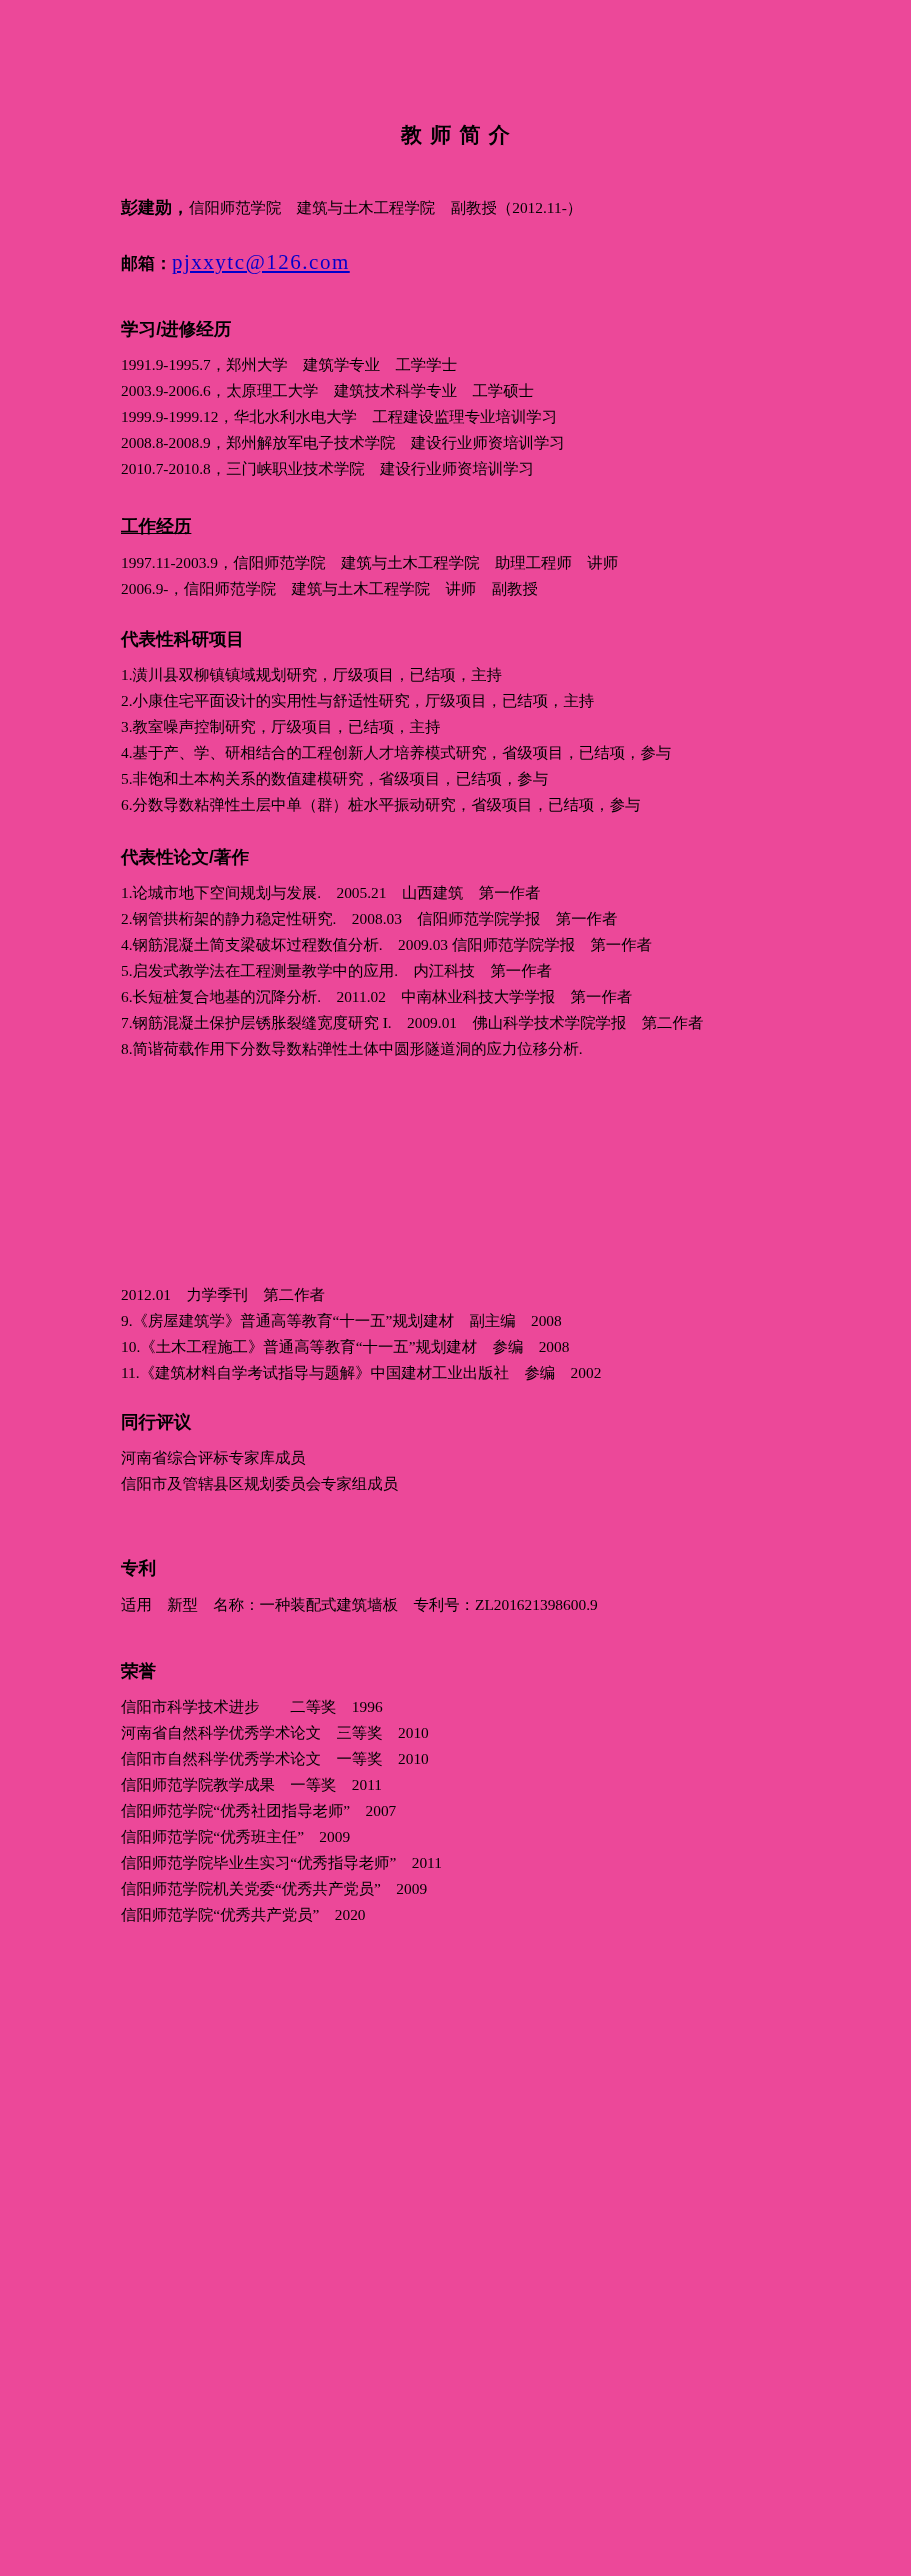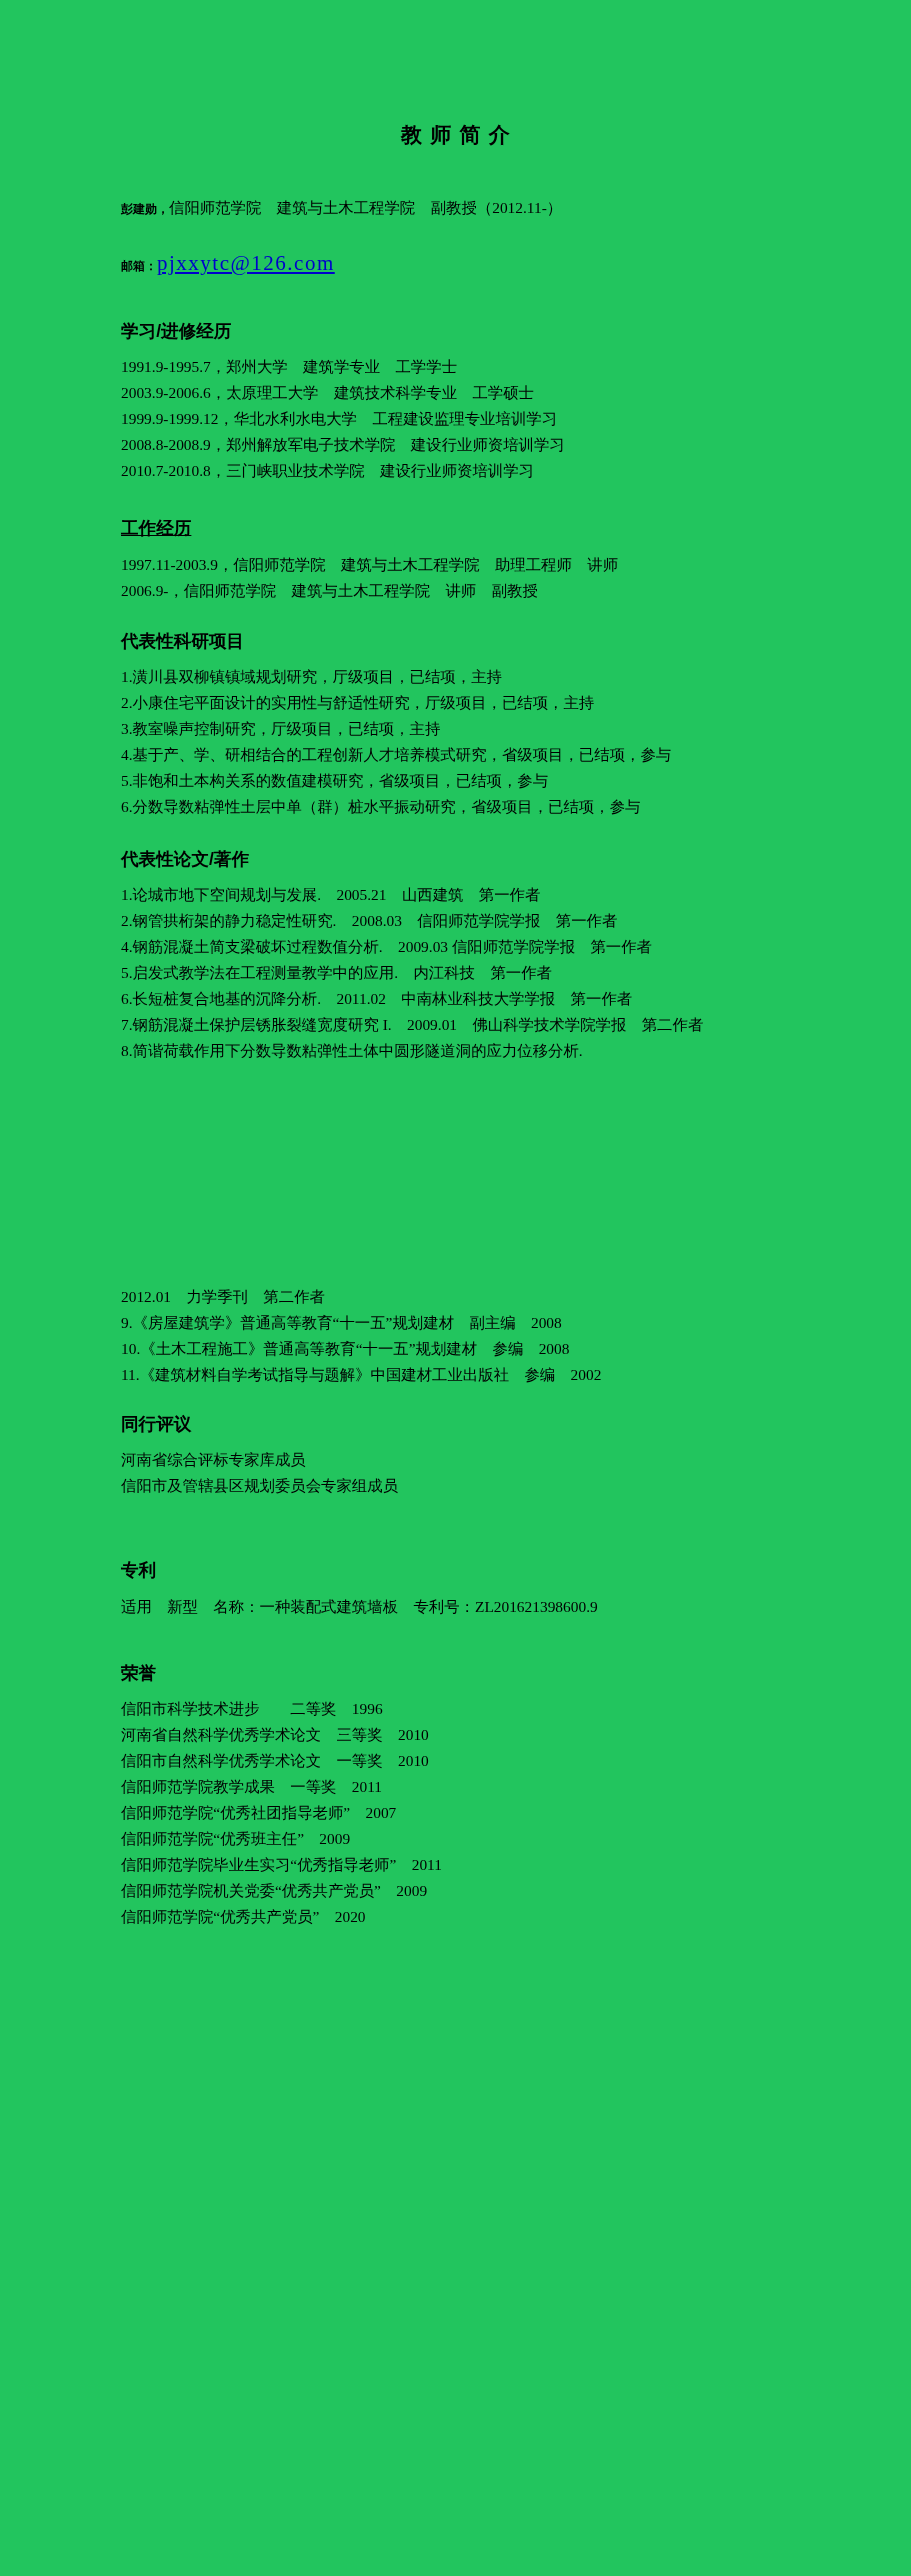--- a/index.html
+++ b/index.html
@@ -5,21 +5,21 @@
   html, body {
     margin: 0;
     padding: 0;
     background: #ffffff;
   }
   .page {
     position: relative;
     width: 911px;
     min-height: 2576px;
     margin: 0 auto;
-    background: #22c55e;
+    background: #ec4899;
     color: #000000;
     box-sizing: border-box;
     padding: 123px 120px 44px 121px;
     font-family: "Liberation Serif", "DejaVu Serif", serif;
     font-size: 15.4px;
     line-height: 26px;
   }
   .doc-title {
     margin: 0;
     text-align: center;
@@ -30,21 +30,21 @@
     letter-spacing: 1.5px;
   }
   .intro-line {
     margin: 47px 0 0 0;
   }
   .email-line {
     margin: 28px 0 0 0;
   }
   .bold-label {
     font-weight: bold;
-    font-size: 12px;
+    font-size: 17px;
     font-family: "Liberation Sans", "DejaVu Sans", sans-serif;
   }
   .email-link {
     color: #0000cc;
     text-decoration: underline;
     letter-spacing: 1.5px;
     cursor: pointer;
     font-family: "Liberation Serif", "DejaVu Serif", serif;
     font-size: 21px;
     font-weight: normal;

